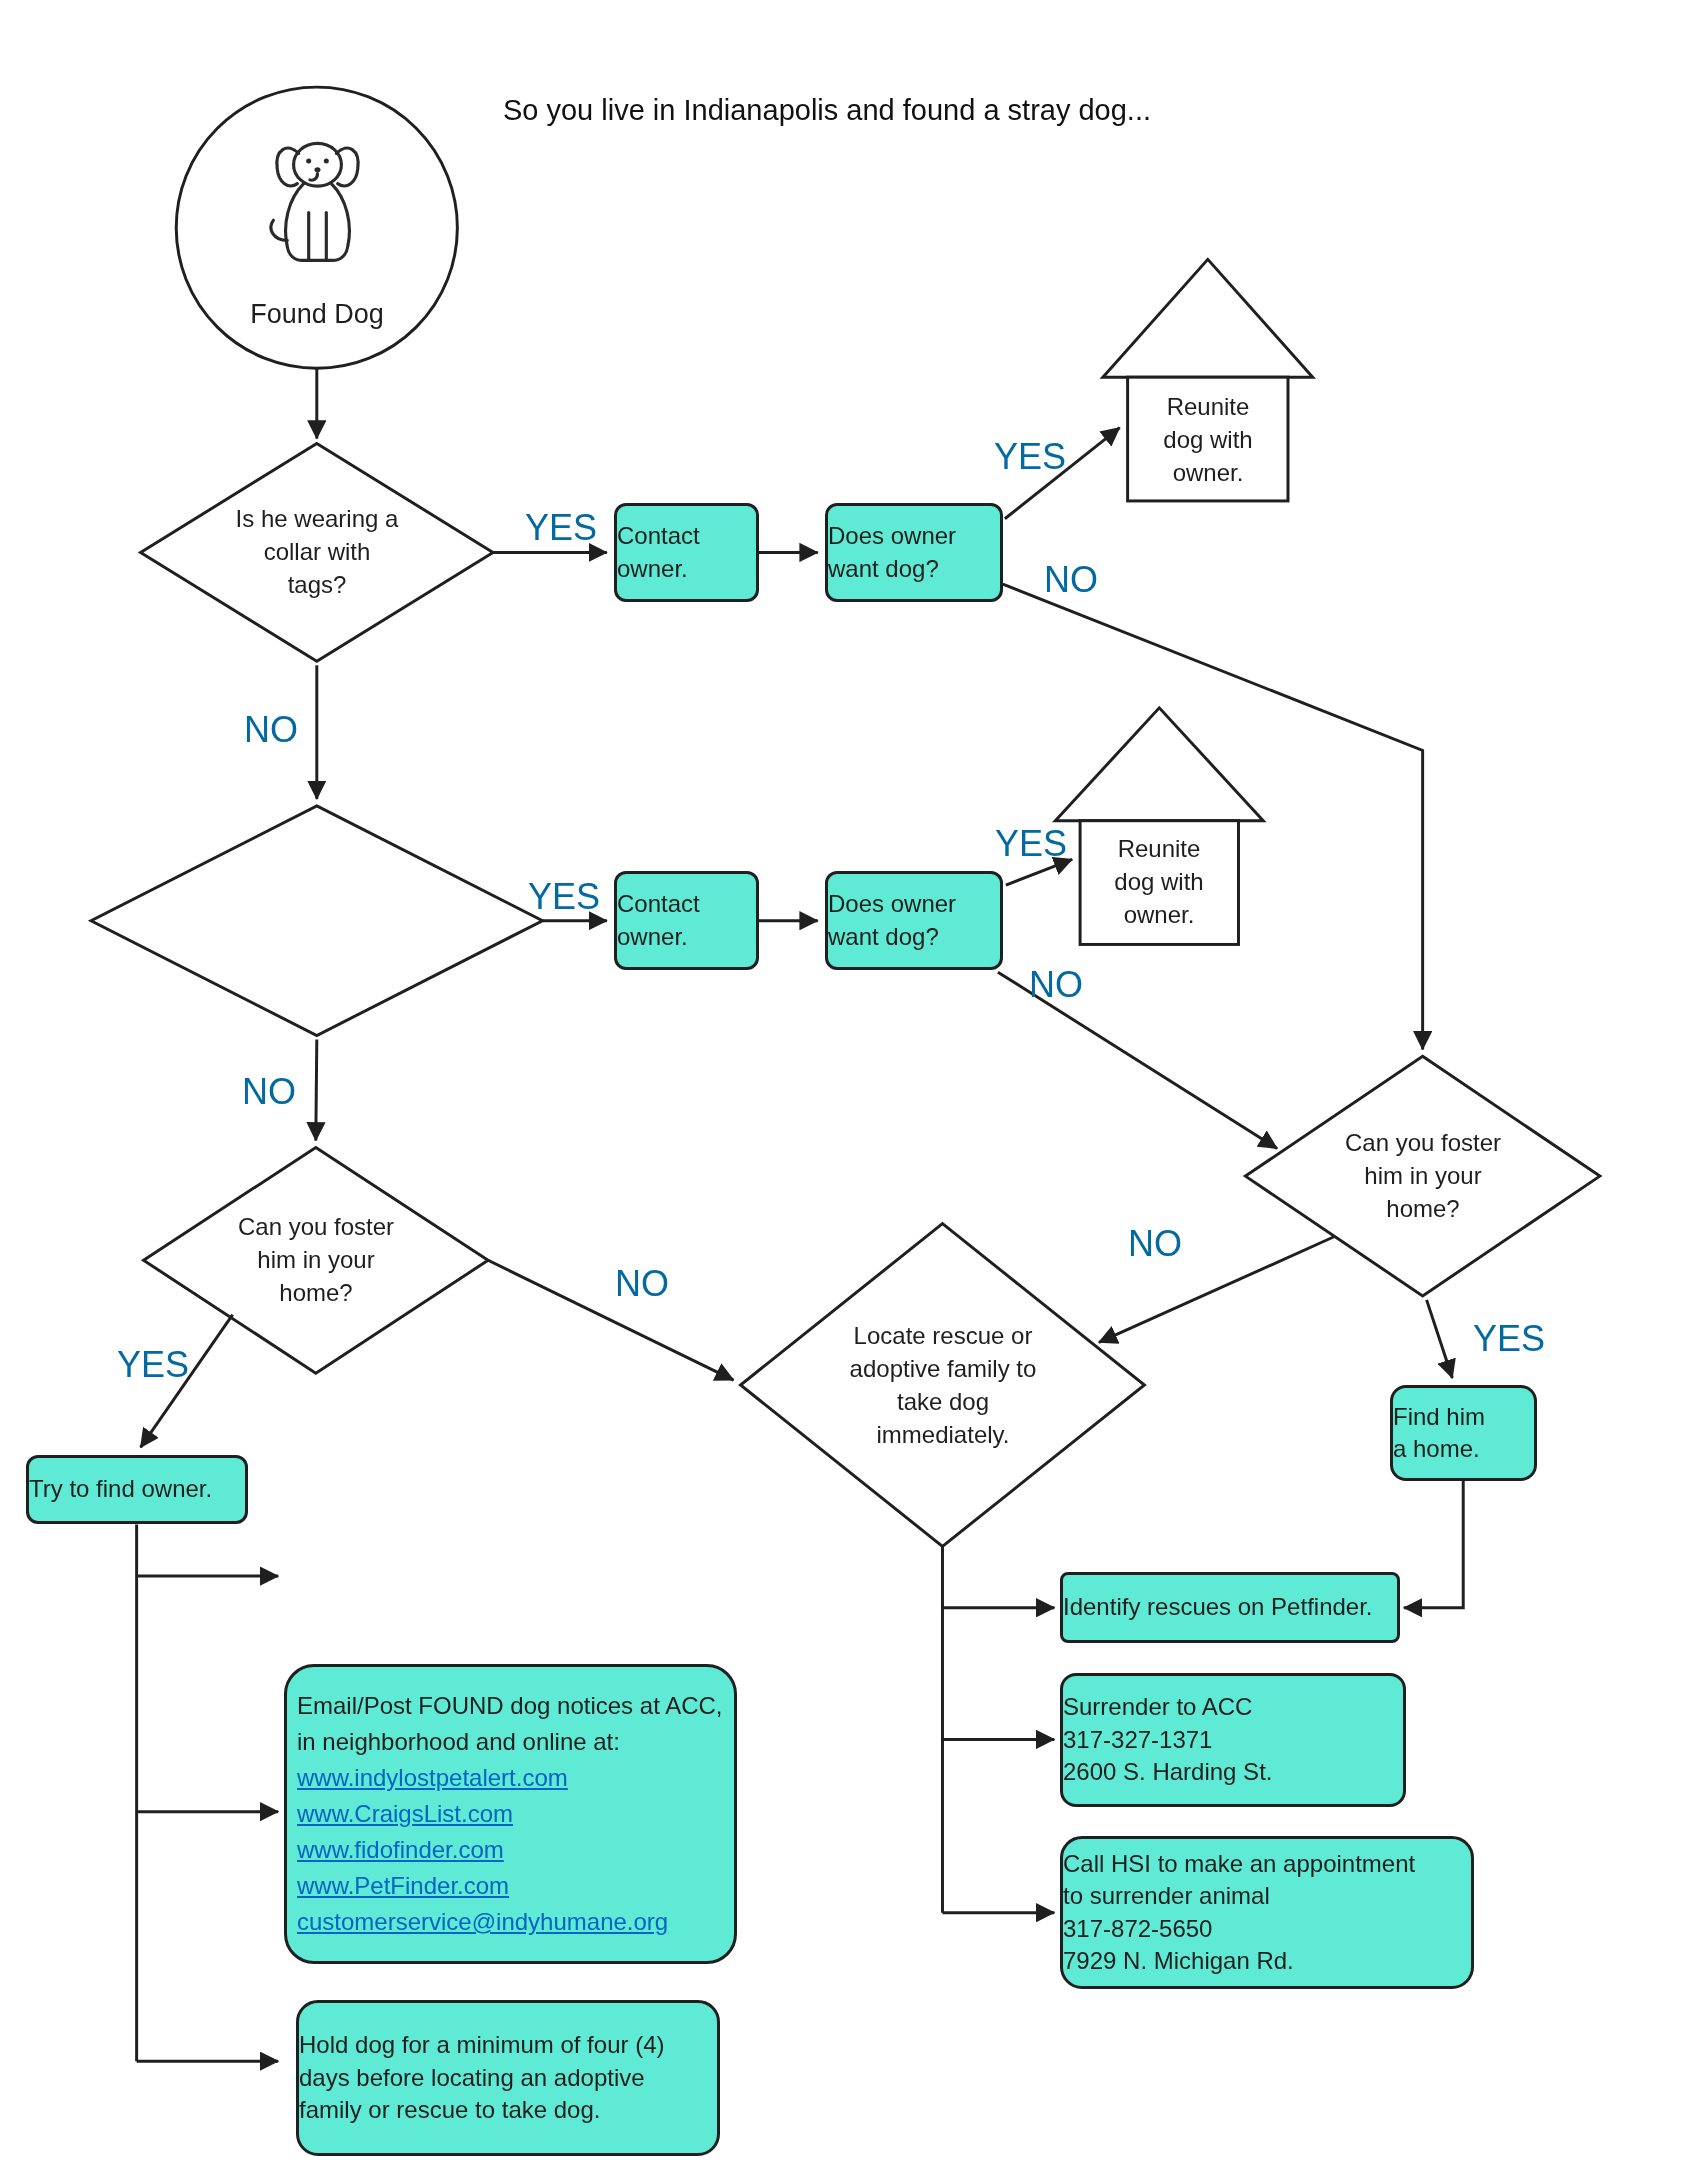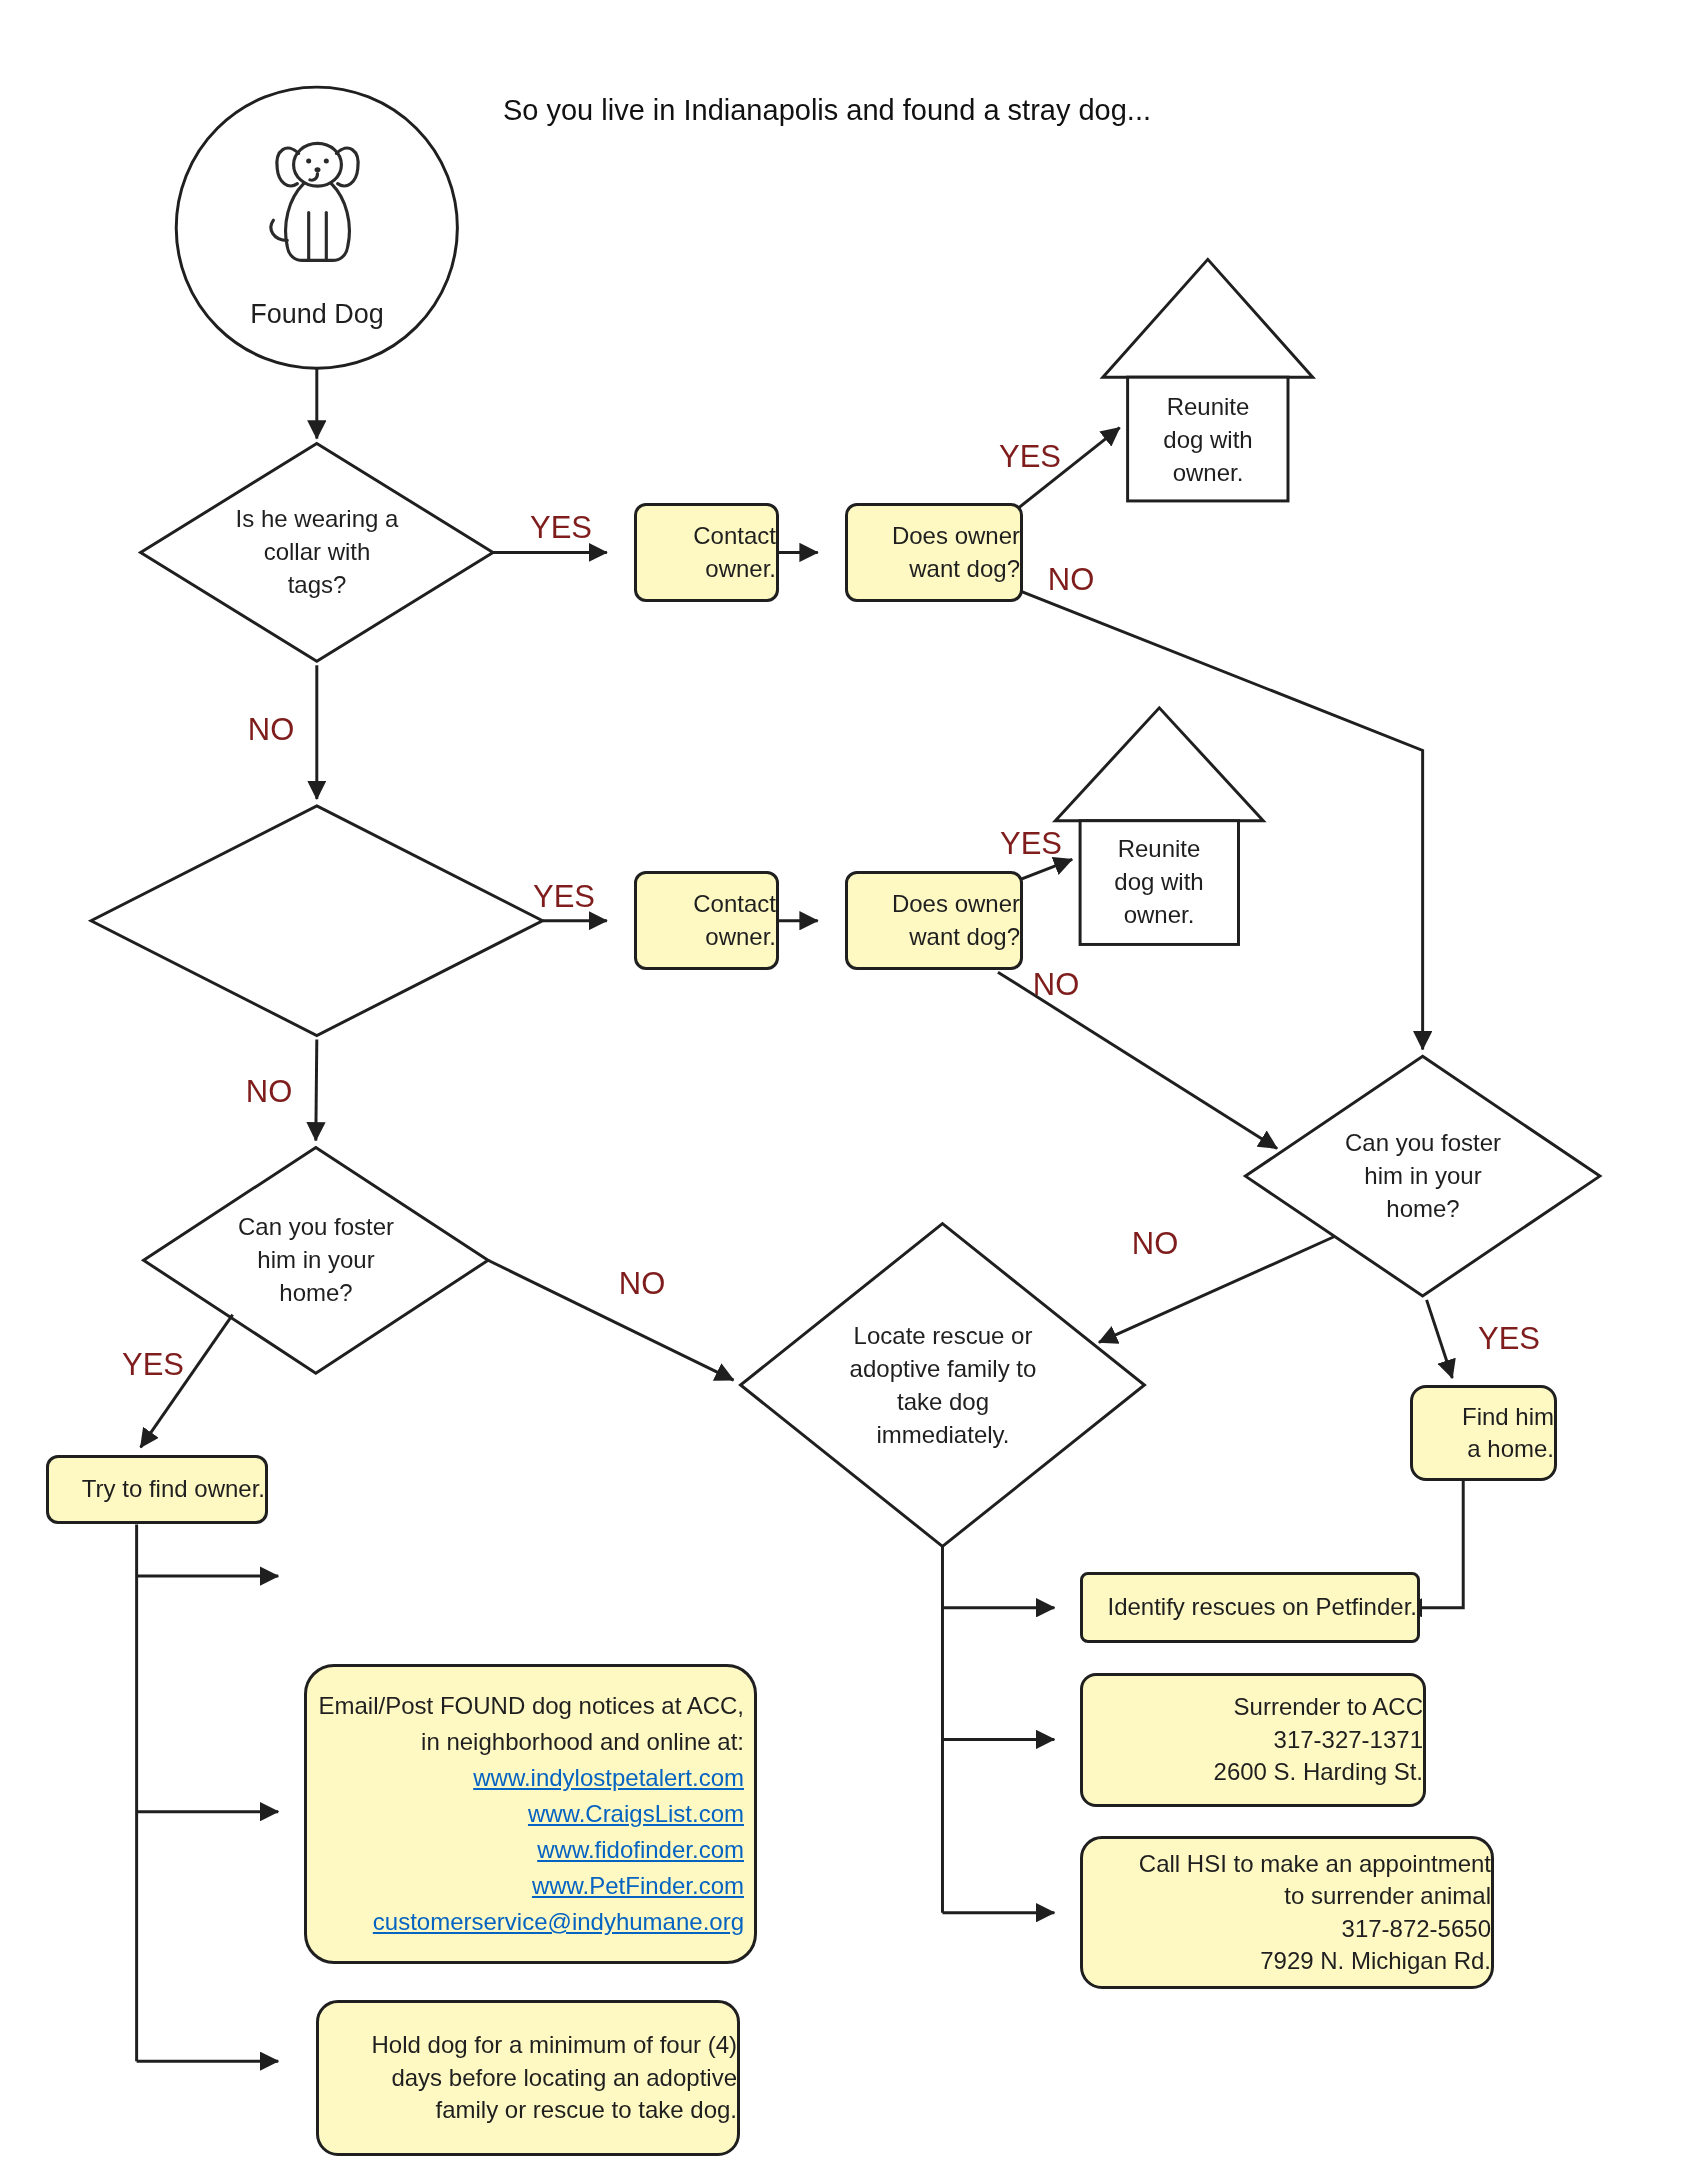--- a/index.html
+++ b/index.html
@@ -6,35 +6,35 @@
   .canvas {
     position:relative; width:1683px; height:2178px; background:#ffffff;
     font-family:"Liberation Sans","DejaVu Sans",sans-serif; color:#1f1f1f; overflow:hidden;
   }
   svg.wires { position:absolute; left:0; top:0; }
   .title {
     position:absolute; transform:translate(-50%,-50%);
     font-size:29px; white-space:nowrap; color:#111;
   }
   .box {
-    position:absolute; box-sizing:border-box; border:3px solid #1f1f1f; background:#fef9c3;
-    display:flex; flex-direction:column; align-items:flex-end; justify-content:center;
-    text-align:center; font-size:24px; line-height:1.35;margin-left:20px;
+    position:absolute; box-sizing:border-box; border:3px solid #1f1f1f; background:#5eead4;
+    display:flex; flex-direction:column; align-items:flex-start; justify-content:center;
+    text-align:center; font-size:24px; line-height:1.35;
   }
   .r8  { border-radius:8px; }
   .r12 { border-radius:12px; }
   .r16 { border-radius:16px; }
   .r22 { border-radius:22px; }
   .r30 { border-radius:30px; }
   .center-text {
     position:absolute; transform:translate(-50%,-50%);
     display:flex; flex-direction:column; align-items:center;
     text-align:center; font-size:24px; line-height:1.38;
   }
-  .yn { position:absolute; transform:translate(-50%,-50%); font-size:31px; color:#7f1d1d; }
+  .yn { position:absolute; transform:translate(-50%,-50%); font-size:36px; color:#0369a1; }
   .link { color:#0563C1; text-decoration:underline; cursor:pointer; }
   .links-box { line-height:1.5; padding:2px 10px; }
   .found-label { font-size:27px; }
   .dog { position:absolute; }
 </style>
 </head>
 <body>
 
 <div class="canvas">
 

